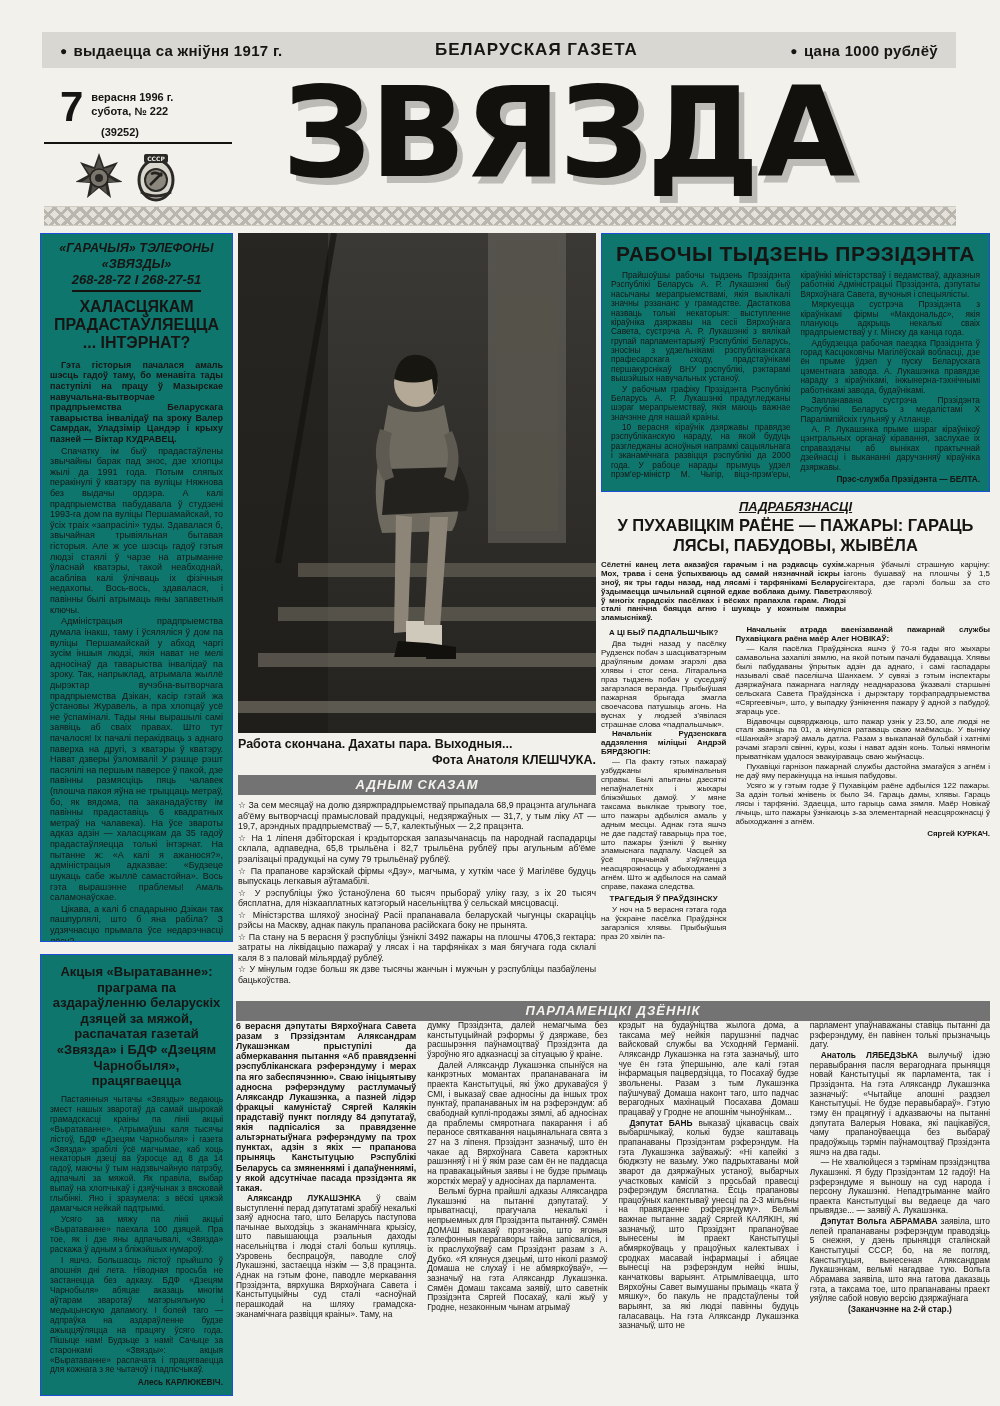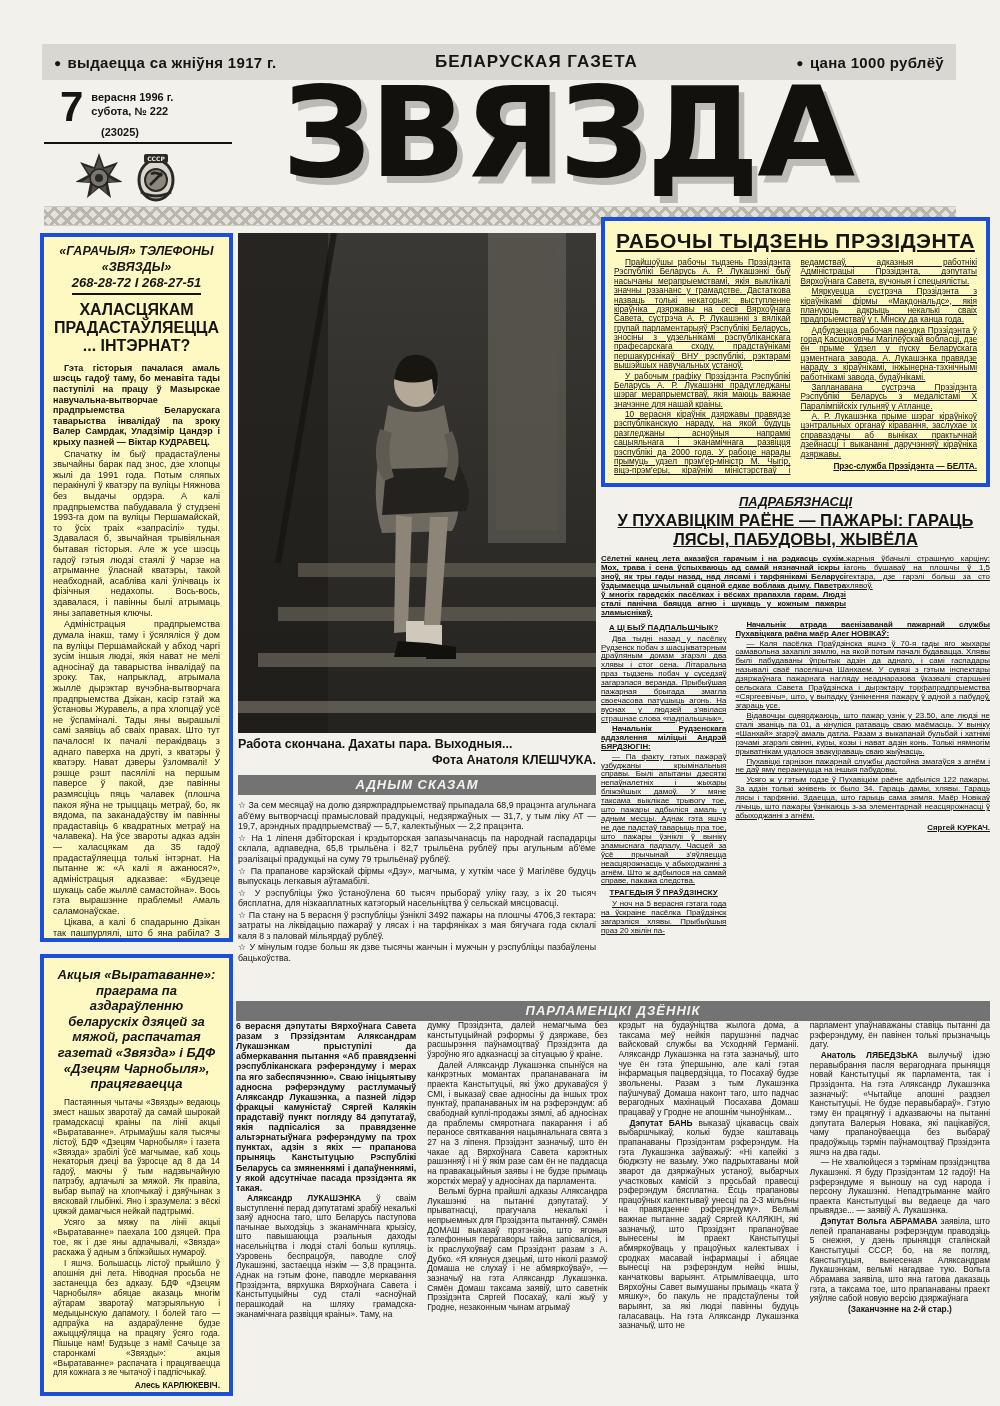--- a/index.html
+++ b/index.html
@@ -2,22 +2,22 @@
 <html><head>
 <meta charset="utf-8">
 <style>
   html,body{margin:0;padding:0;}
   body{background:#888;}
   .page{position:relative;width:1000px;height:1406px;margin:0 auto;background:#f2f1ec;
         font-family:"Liberation Sans",sans-serif;color:#161513;overflow:hidden;}
   [data-interactable]{cursor:default;}
 
   
-  .top-strip{position:absolute;left:42px;right:44px;top:44px;height:36px;background:#d8d7d2;
-             display:flex;align-items:center;justify-content:space-between;padding:0 12px;box-sizing:border-box;gap:48px;}
+  .top-strip{position:absolute;left:42px;right:44px;top:32px;height:36px;background:#d8d7d2;
+             display:flex;align-items:center;justify-content:space-between;padding:0 18px;box-sizing:border-box;gap:48px;}
   .top-strip .cell{font-weight:bold;font-size:15px;letter-spacing:.3px;}
   .top-strip .mid{font-size:17px;letter-spacing:1px;}
   .bullet{font-size:12px;vertical-align:1px;margin-right:6px;}
 
   .date-block{position:absolute;left:60px;top:88px;width:170px;}
   .date-row{display:flex;align-items:flex-start;}
   .day-num{font-size:42px;font-weight:bold;line-height:.9;margin-right:8px;}
   .date-lines{font-size:11px;font-weight:bold;line-height:1.25;padding-top:3px;}
   .issue-num{font-size:11px;font-weight:bold;text-align:center;width:120px;}
   .date-rule{position:absolute;left:44px;top:142px;width:188px;border-top:2px solid #14130f;}
@@ -27,50 +27,50 @@
         font-family:"DejaVu Sans",sans-serif;font-weight:bold;font-size:112px;line-height:1;
         letter-spacing:-2px;color:#12110e;transform:scaleX(1.13) scaleY(1.12);transform-origin:left top;
         text-shadow:5px 6px 0 rgba(50,48,44,.28);white-space:nowrap;}
 
   .ornament{position:absolute;left:44px;right:44px;top:206px;height:18px;background-color:#e3e1da;
      background-image:repeating-linear-gradient(45deg,#b9b6ae 0 3px,transparent 3px 9px),
                       repeating-linear-gradient(-45deg,#b9b6ae 0 3px,transparent 3px 9px);
      border-top:1px solid #cfccc4;border-bottom:1px solid #cfccc4;}
 
   
-  .box{border:4px solid #1d4ed8;padding:7px 9px;box-sizing:border-box;background:#fef9c3;}
+  .box{border:1px solid #1d4ed8;padding:7px 9px;box-sizing:border-box;background:#0f766e;}
   .para{font-size:9px;line-height:1.18;text-align:justify;text-indent:11px;margin:0 0 1px 0;}
   .para.lead{font-weight:bold;}
   .para.subhead{font-weight:bold;text-align:center;text-indent:0;margin:3px 0 2px;}
   .para.byline{font-weight:bold;text-align:right;text-indent:0;margin-top:3px;}
   .para.boldall{font-weight:bold;}
   .para.nobreak{text-indent:0;}
 
   
   .col-left{position:absolute;left:40px;top:233px;width:193px;}
   .box-intern{height:709px;overflow:hidden;}
   .hotline{text-align:center;font-style:italic;font-weight:bold;font-size:12.5px;line-height:1.25;margin-bottom:6px;}
   .hotline .phones{display:inline-block;border-bottom:2px solid #14130f;padding-bottom:1px;font-size:13px;}
   .intern-title{font-size:16px;font-weight:bold;text-align:center;line-height:1.15;margin:4px 0 7px;}
   .box-rescue{height:442px;overflow:hidden;margin-top:12px;}
-  .rescue-title{font-size:13px;font-weight:bold;text-align:center;line-height:1.2;margin:2px 0 6px;font-style:italic;}
+  .rescue-title{font-size:13px;font-weight:bold;text-align:center;line-height:1.2;margin:2px 0 6px;}
   .box-rescue .para{font-size:8.3px;line-height:1.2;}
 
   
   .col-center{position:absolute;left:238px;top:233px;width:358px;height:770px;overflow:hidden;}
   .photo{width:358px;height:500px;display:block;background:#2c2b28;}
   .caption{margin-top:4px;font-weight:bold;font-size:12.5px;line-height:1.25;}
   .caption .c2{text-align:right;}
   .section-bar{background:#737373;color:#f4f3ee;font-style:italic;font-weight:bold;
                text-align:center;font-size:13px;padding:2px 0 3px;letter-spacing:1px;margin-top:7px;}
   .onesent{margin-top:5px;}
   .onesent .para{font-size:8.8px;line-height:1.2;}
 
   
-  .col-right{position:absolute;left:601px;top:217px;width:389px;height:770px;overflow:hidden;text-decoration:underline;}
+  .col-right{position:absolute;left:601px;top:233px;width:389px;height:770px;overflow:hidden;}
   .box-week{overflow:hidden;}
   .week-title{font-size:21px;font-weight:bold;text-align:center;letter-spacing:.5px;margin:1px 0 5px;}
   .week-body{column-count:2;column-gap:10px;}
   .week-body .para{font-size:8.3px;line-height:1.13;}
   .details-label{text-align:center;font-weight:bold;font-style:italic;font-size:13px;
                  text-decoration:underline;margin:7px 0 2px;}
   .fire-title{text-align:center;font-weight:bold;font-size:16.5px;line-height:1.2;margin:1px 0 5px;}
   .fire-row1{display:flex;}
   .fire-lead{width:63%;}
   .fire-lead .para{font-size:9.3px;line-height:1.22;font-weight:bold;}
@@ -103,21 +103,21 @@
   </div>
 
   <div class="date-block" data-interactable="false">
     <div class="date-row">
       <div class="day-num" data-interactable="false">7</div>
       <div class="date-lines" data-interactable="false">
         <div>верасня 1996 г.</div>
         <div>субота, № 222</div>
       </div>
     </div>
-    <div class="issue-num" data-interactable="false">(23025)</div>
+    <div class="issue-num" data-interactable="false">(39252)</div>
   </div>
   <div class="date-rule" data-interactable="false"></div>
 
   <div class="medals" data-interactable="false">
     <svg width="46" height="50" viewBox="0 0 46 50" data-interactable="false">
       <polygon points="23,1 28,15 42,10 34,23 47,30 32,31 35,46 23,36 11,46 14,31 -1,30 12,23 4,10 18,15" fill="#2a2925"></polygon>
       <polygon points="23,6 27,17 38,14 31,24 40,30 29,30 31,42 23,34 15,42 17,30 6,30 15,24 8,14 19,17" fill="#55524b"></polygon>
       <circle cx="23" cy="26" r="9" fill="#7a766d" stroke="#22211d" stroke-width="1.5"></circle>
       <circle cx="23" cy="26" r="4" fill="#2a2925"></circle>
     </svg>
@@ -194,20 +194,21 @@
     <div class="caption" data-interactable="false">
       <div class="c1" data-interactable="false">Работа скончана. Дахаты пара. Выходныя...</div>
       <div class="c2" data-interactable="false">Фота Анатоля КЛЕШЧУКА.</div>
     </div>
     <div class="section-bar" data-interactable="false">АДНЫМ СКАЗАМ</div>
     <div class="onesent" data-interactable="false">
         <p class="para nobreak" data-interactable="false">☆ За сем месяцаў на долю дзяржпрадпрыемстваў прыпадала 68,9 працэнта агульнага аб'ёму вытворчасці прамысловай прадукцыі, недзяржаўных — 31,7, у тым ліку АТ —19,7, арэндных прадпрыемстваў — 5,7, калектыўных — 2,2 працэнта.</p>
         <p class="para nobreak" data-interactable="false">☆ На 1 ліпеня дэбіторская і крэдыторская запазычанасць па народнай гаспадарцы склала, адпаведна, 65,8 трыльёна і 82,7 трыльёна рублёў пры агульным аб'ёме рэалізацыі прадукцыі на суму 79 трыльёнаў рублёў.</p>
         <p class="para nobreak" data-interactable="false">☆ Па прапанове карэйскай фірмы «Дэу», магчыма, у хуткім часе ў Магілёве будуць выпускаць легкавыя аўтамабілі.</p>
         <p class="para nobreak" data-interactable="false">☆ У рэспубліцы ўжо ўстаноўлена 60 тысяч прыбораў уліку газу, з іх 20 тысяч бясплатна, для нізкааплатных катэгорый насельніцтва ў сельскай мясцовасці.</p>
+        <p class="para nobreak" data-interactable="false">☆ Міністэрства шляхоў зносінаў Расіі прапанавала беларускай чыгунцы скараціць рэйсы на Маскву, аднак пакуль прапанова расійскага боку не прынята.</p>
         <p class="para nobreak" data-interactable="false">☆ Па стану на 5 верасня ў рэспубліцы ўзніклі 3492 пажары на плошчы 4706,3 гектара: затраты на ліквідацыю пажараў у лясах і на тарфяніках з мая бягучага года склалі каля 8 з паловай мільярдаў рублёў.</p>
         <p class="para nobreak" data-interactable="false">☆ У мінулым годзе больш як дзве тысячы жанчын і мужчын у рэспубліцы пазбаўлены бацькоўства.</p>
       </div>
   </div>
 
   <div class="col-right" data-interactable="false">
     <div class="box box-week" data-interactable="false">
       <div class="week-title" data-interactable="false">РАБОЧЫ ТЫДЗЕНЬ ПРЭЗІДЭНТА</div>
       <div class="week-body" data-interactable="false">
           <p class="para" data-interactable="false">Прайшоўшы рабочы тыдзень Прэзідэнта Рэспублікі Беларусь А. Р. Лукашэнкі быў насычаны мерапрыемствамі, якія выклікалі значны рэзананс у грамадстве. Дастаткова назваць толькі некаторыя: выступленне кіраўніка дзяржавы на сесіі Вярхоўнага Савета, сустрэча А. Р. Лукашэнкі з вялікай групай парламентарыяў Рэспублікі Беларусь, зносіны з удзельнікамі рэспубліканскага прафесарскага сходу, прадстаўнікамі першакурснікаў ВНУ рэспублікі, рэктарамі вышэйшых навучальных устаноў.</p>

